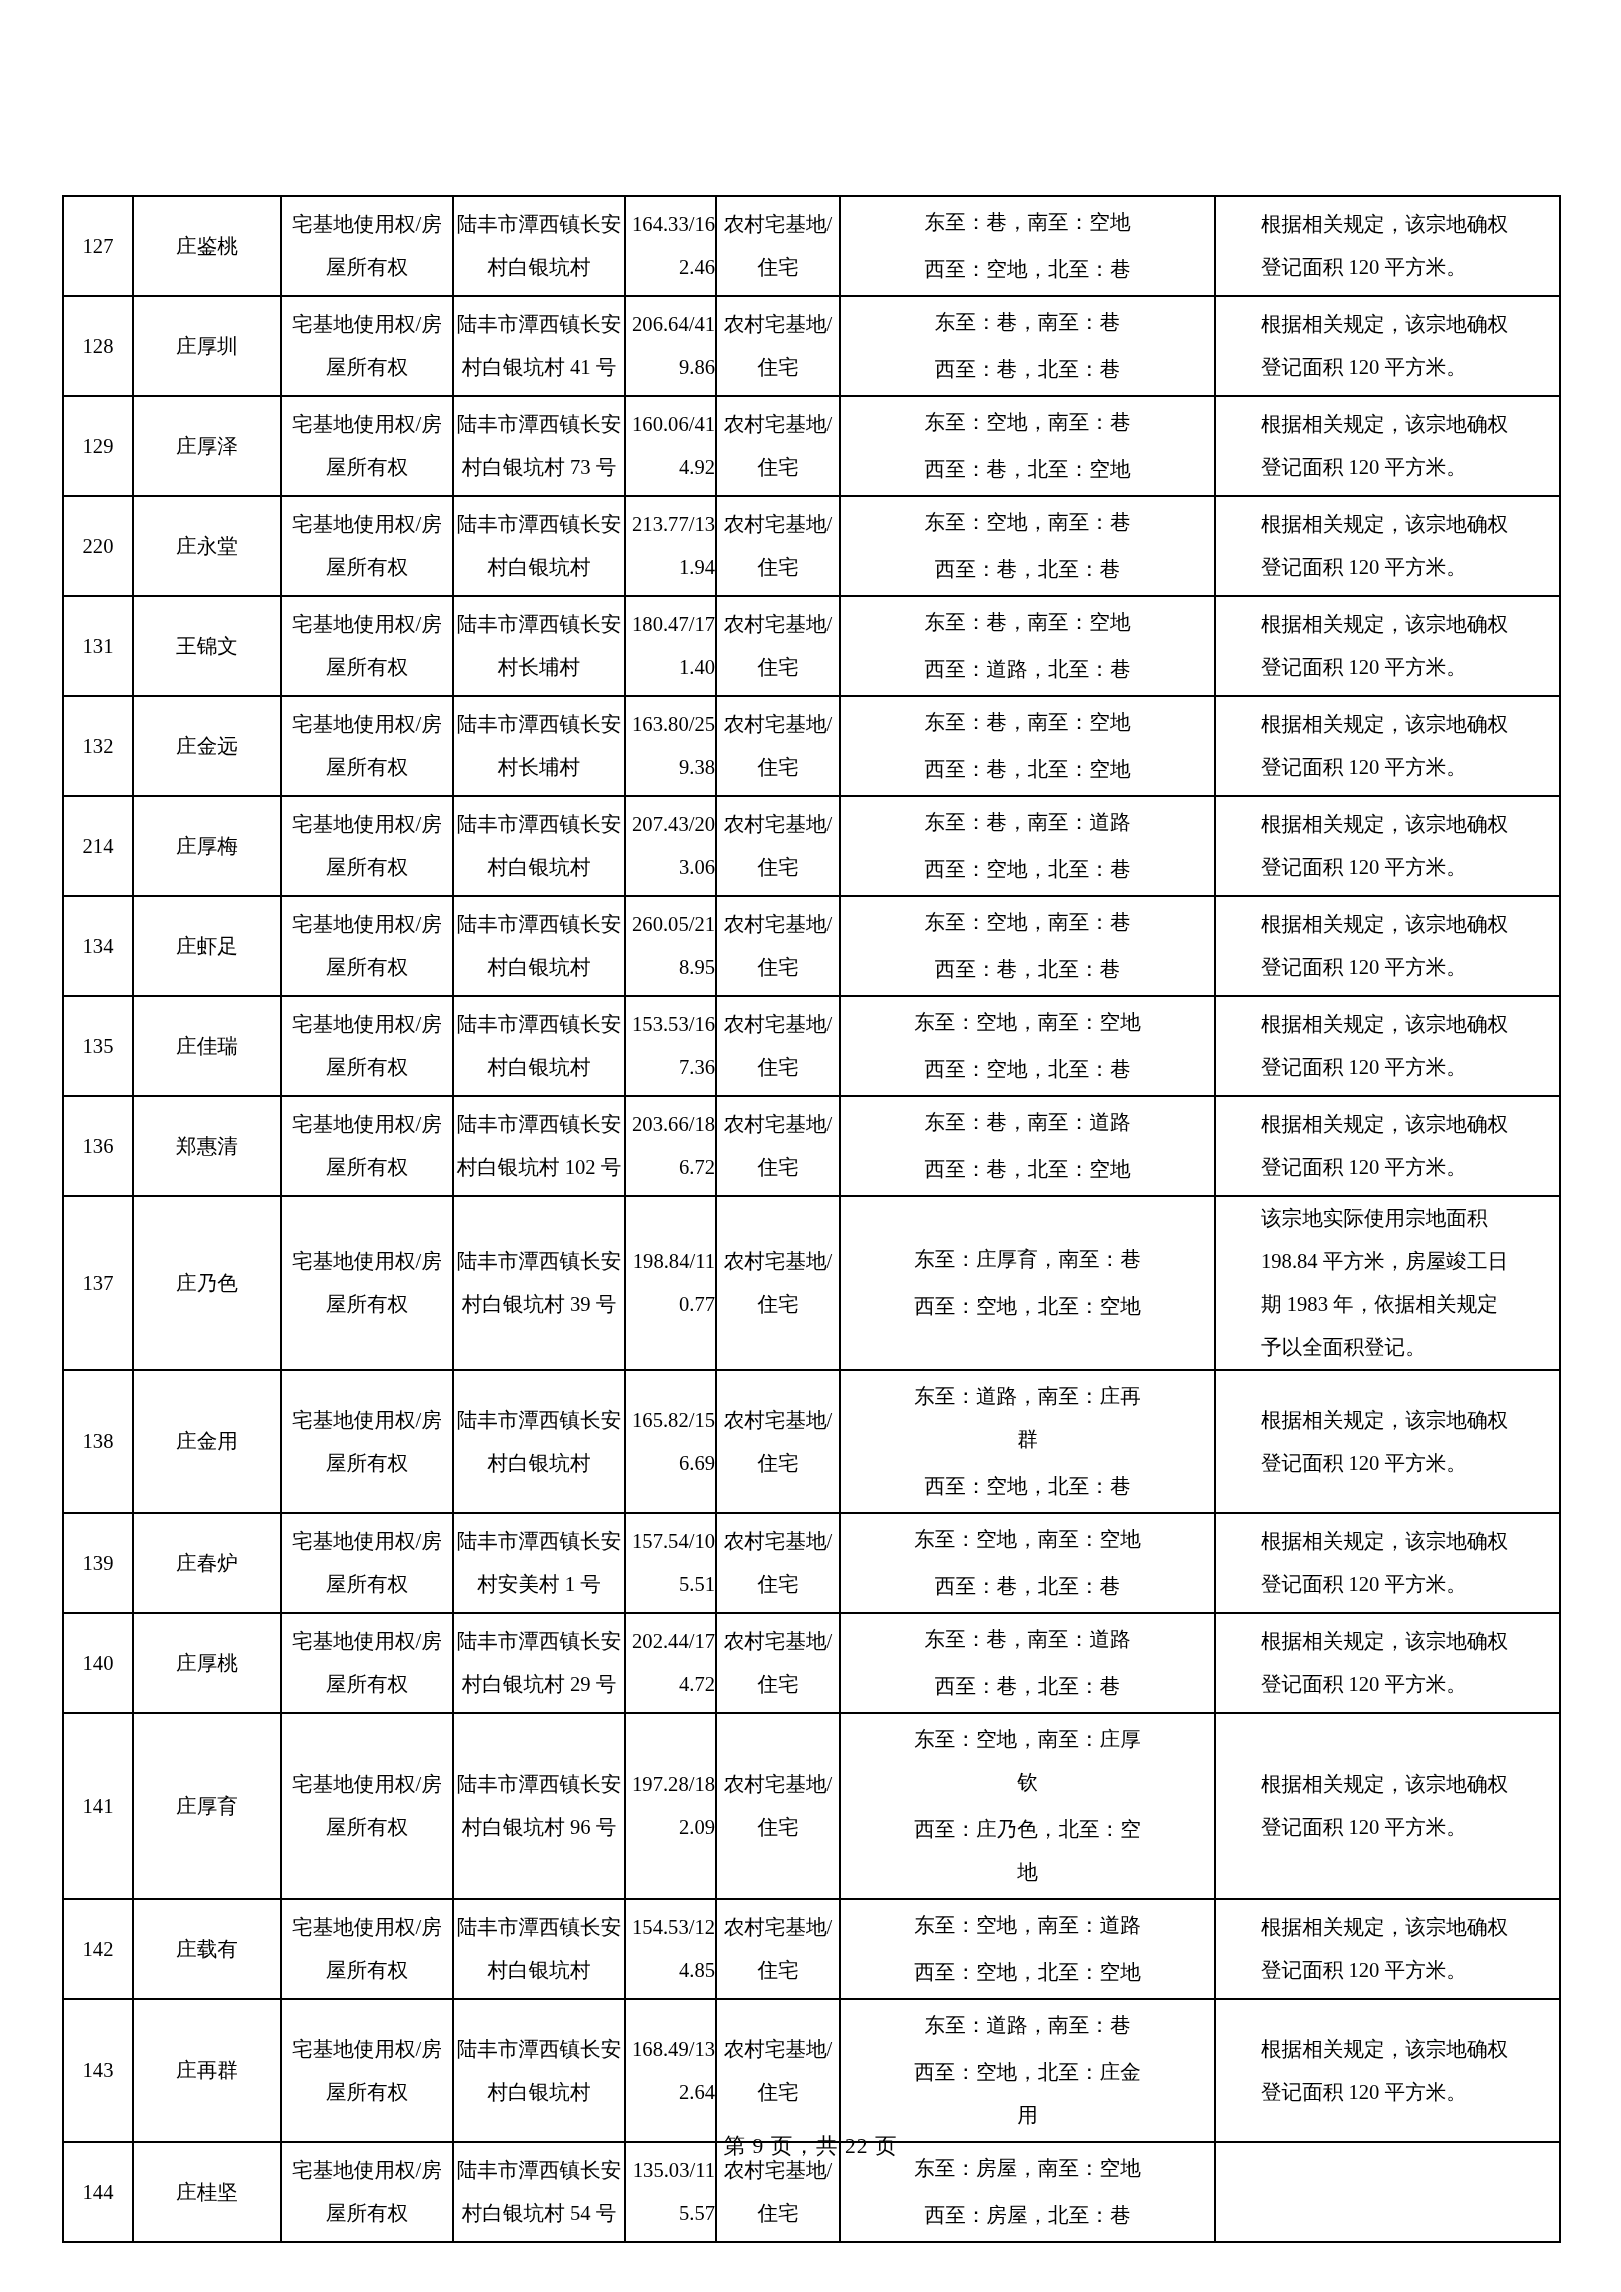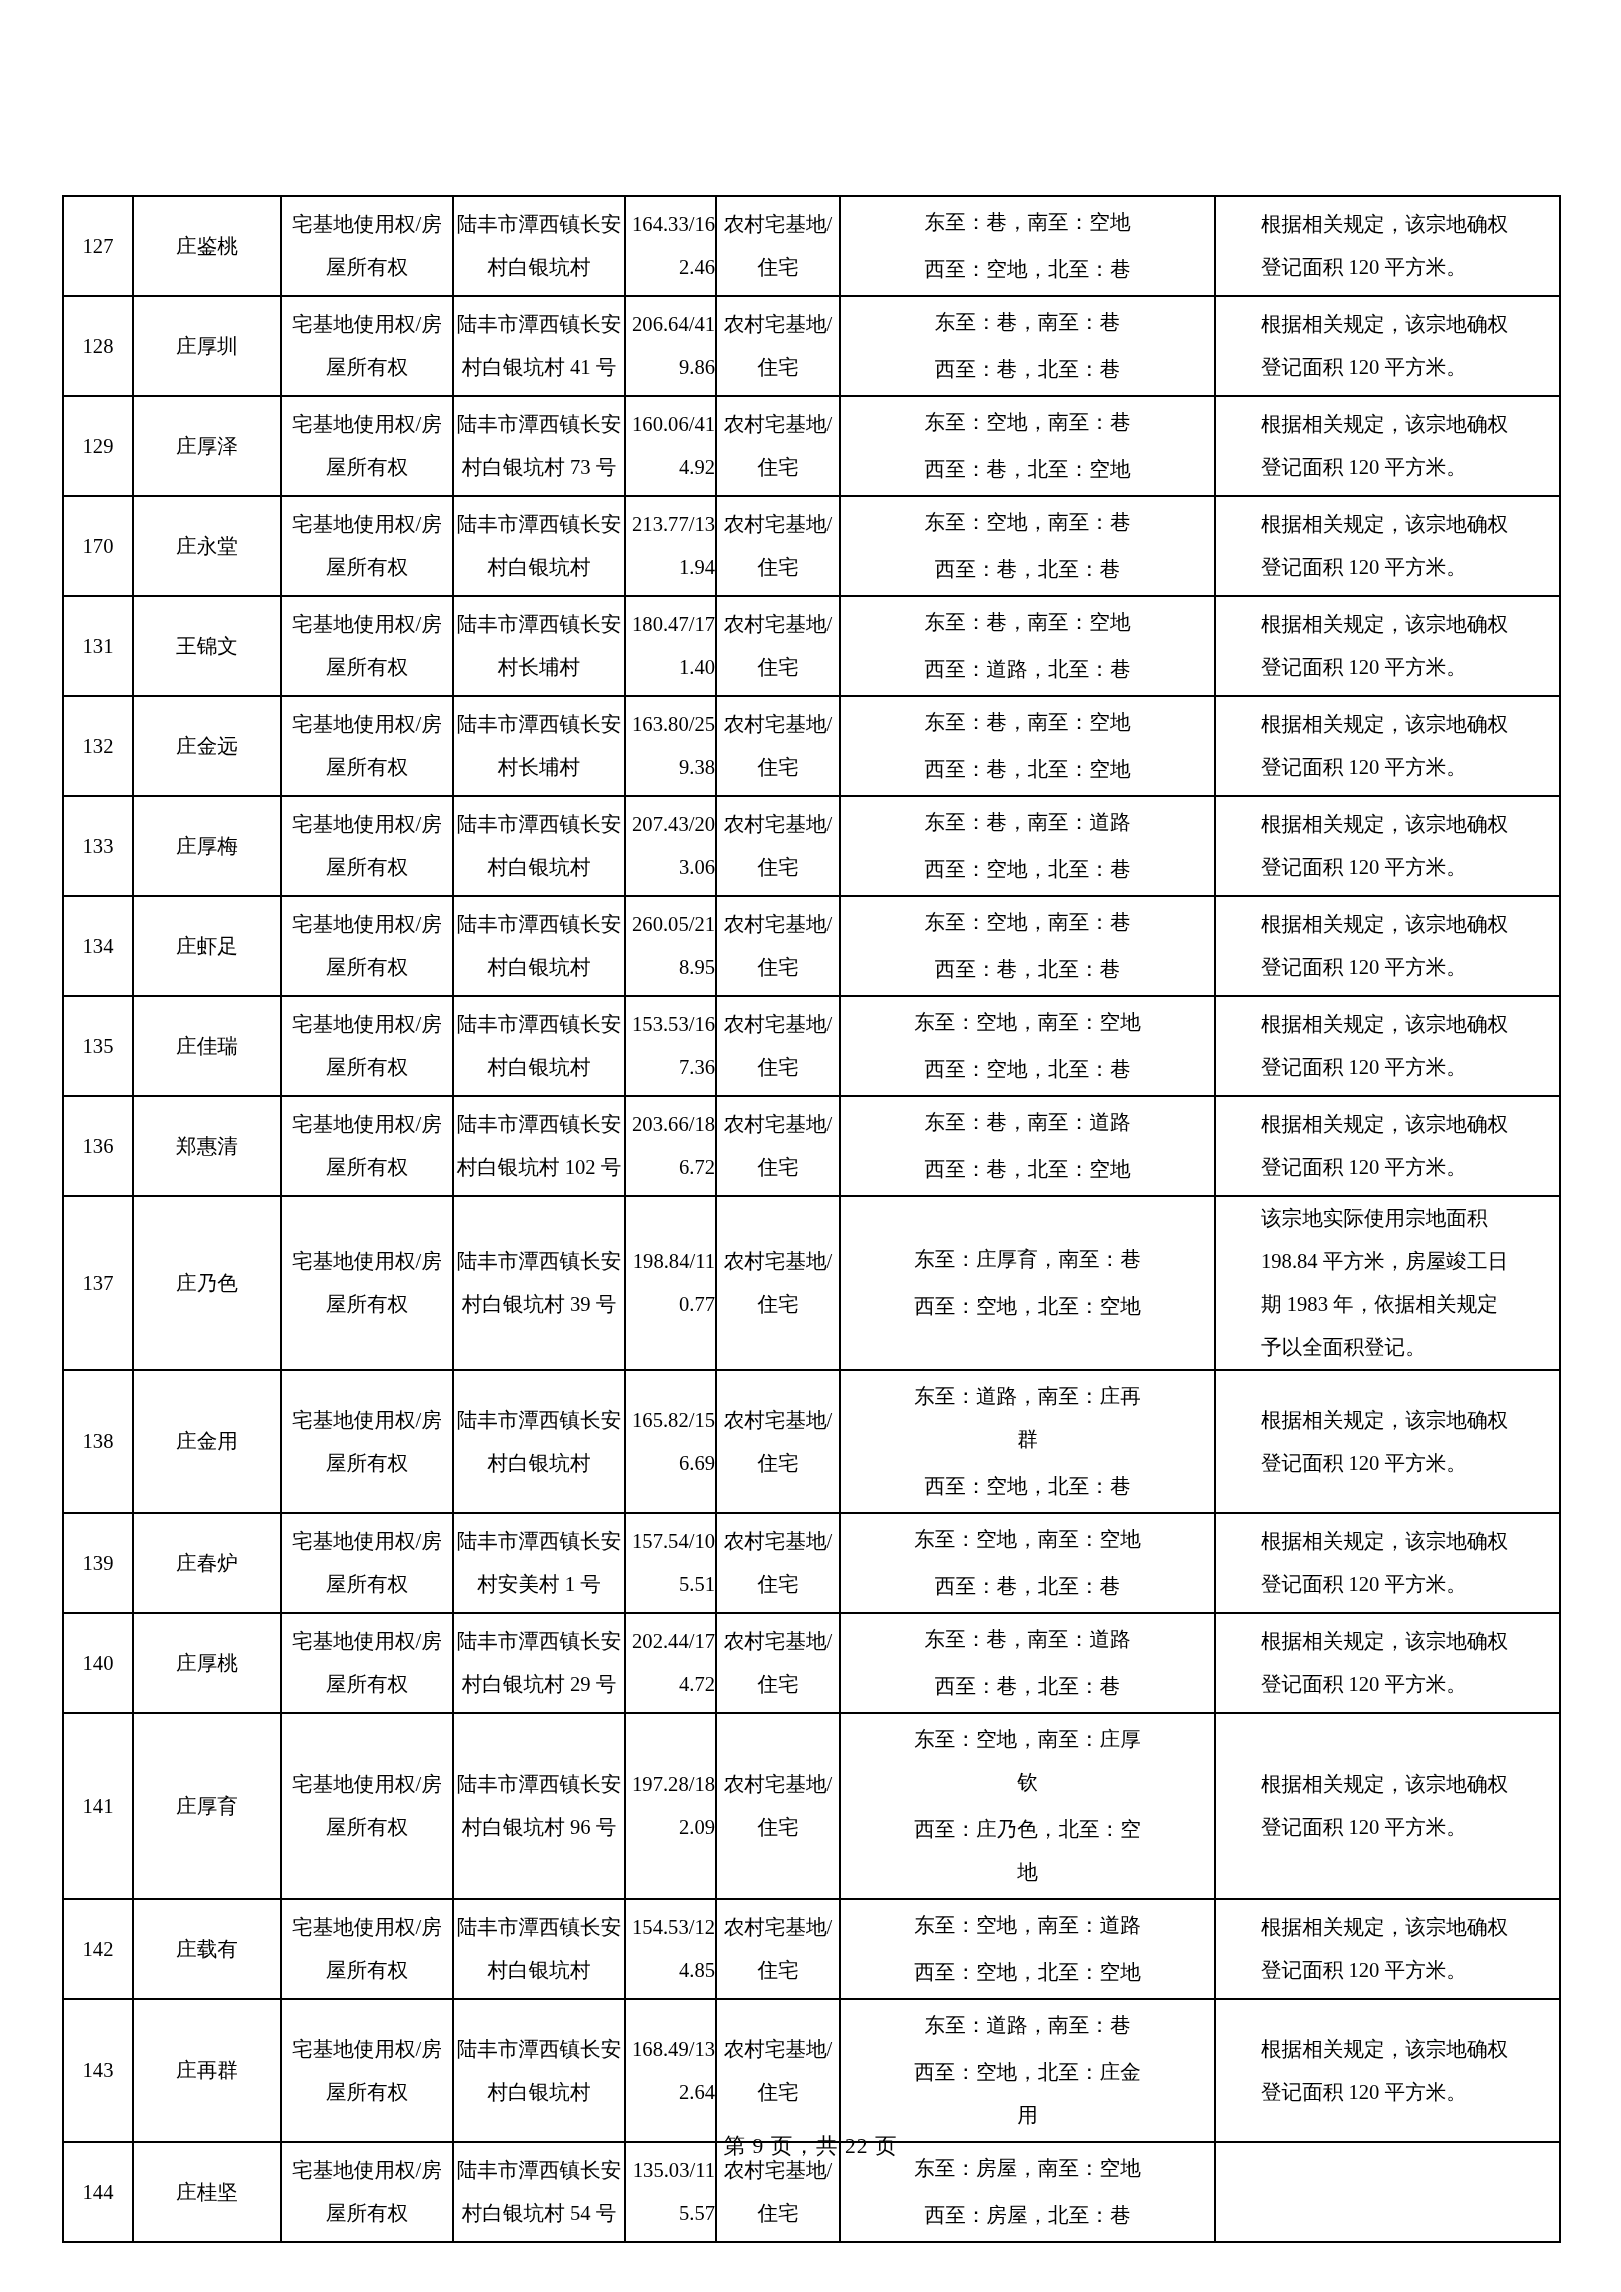--- a/index.html
+++ b/index.html
@@ -125,21 +125,21 @@
     <td class="c-bound">
       <div class="bline">东至：空地，南至：巷</div>
       <div class="bline">西至：巷，北至：空地</div>
     </td>
     <td class="c-remark">
       <div class="rwrap">根据相关规定，该宗地确权登记面积 120 平方米。</div>
     </td>
   </tr>
 
   <tr>
-    <td class="c-no">170</td>
+    <td class="c-no">220</td>
     <td class="c-name">庄永堂</td>
     <td class="c-right">宅基地使用权/房屋所有权</td>
     <td class="c-addr">陆丰市潭西镇长安村白银坑村</td>
     <td class="c-area">213.77/131.94</td>
     <td class="c-type">农村宅基地/住宅</td>
     <td class="c-bound">
       <div class="bline">东至：空地，南至：巷</div>
       <div class="bline">西至：巷，北至：巷</div>
     </td>
     <td class="c-remark">
@@ -173,21 +173,21 @@
     <td class="c-bound">
       <div class="bline">东至：巷，南至：空地</div>
       <div class="bline">西至：巷，北至：空地</div>
     </td>
     <td class="c-remark">
       <div class="rwrap">根据相关规定，该宗地确权登记面积 120 平方米。</div>
     </td>
   </tr>
 
   <tr>
-    <td class="c-no">133</td>
+    <td class="c-no">214</td>
     <td class="c-name">庄厚梅</td>
     <td class="c-right">宅基地使用权/房屋所有权</td>
     <td class="c-addr">陆丰市潭西镇长安村白银坑村</td>
     <td class="c-area">207.43/203.06</td>
     <td class="c-type">农村宅基地/住宅</td>
     <td class="c-bound">
       <div class="bline">东至：巷，南至：道路</div>
       <div class="bline">西至：空地，北至：巷</div>
     </td>
     <td class="c-remark">

